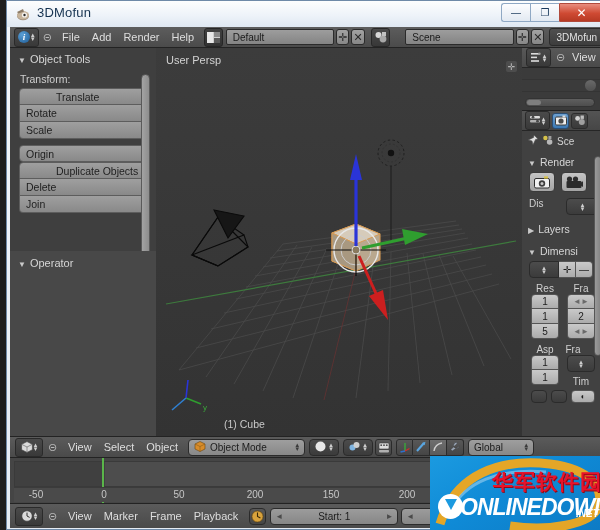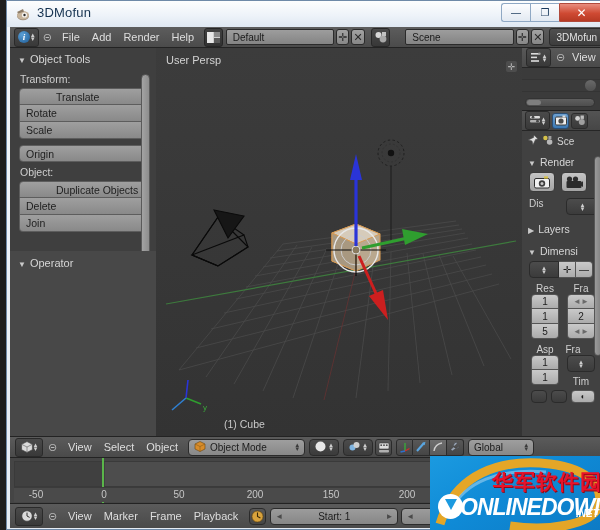--- a/index.html
+++ b/index.html
@@ -264,21 +264,20 @@
       <div class="sectlabel">Transform:</div>
       <div class="btnstack">
         <div class="tbtn top">Translate</div>
         <div class="tbtn mid">Rotate</div>
         <div class="tbtn bot">Scale</div>
       </div>
       <div style="height:6px"></div>
       <div class="btnstack">
         <div class="tbtn solo">Origin</div>
       </div>
-      <div class="sectlabel">Object:</div>
       <div class="btnstack">
         <div class="tbtn top">Duplicate Objects</div>
         <div class="tbtn mid">Delete</div>
         <div class="tbtn bot">Join</div>
       </div>
       <div class="lscroll"></div>
       <div class="opsect">
         <div class="paneltitle">
           <span class="tri">▼</span><span>Operator</span>
         </div>

